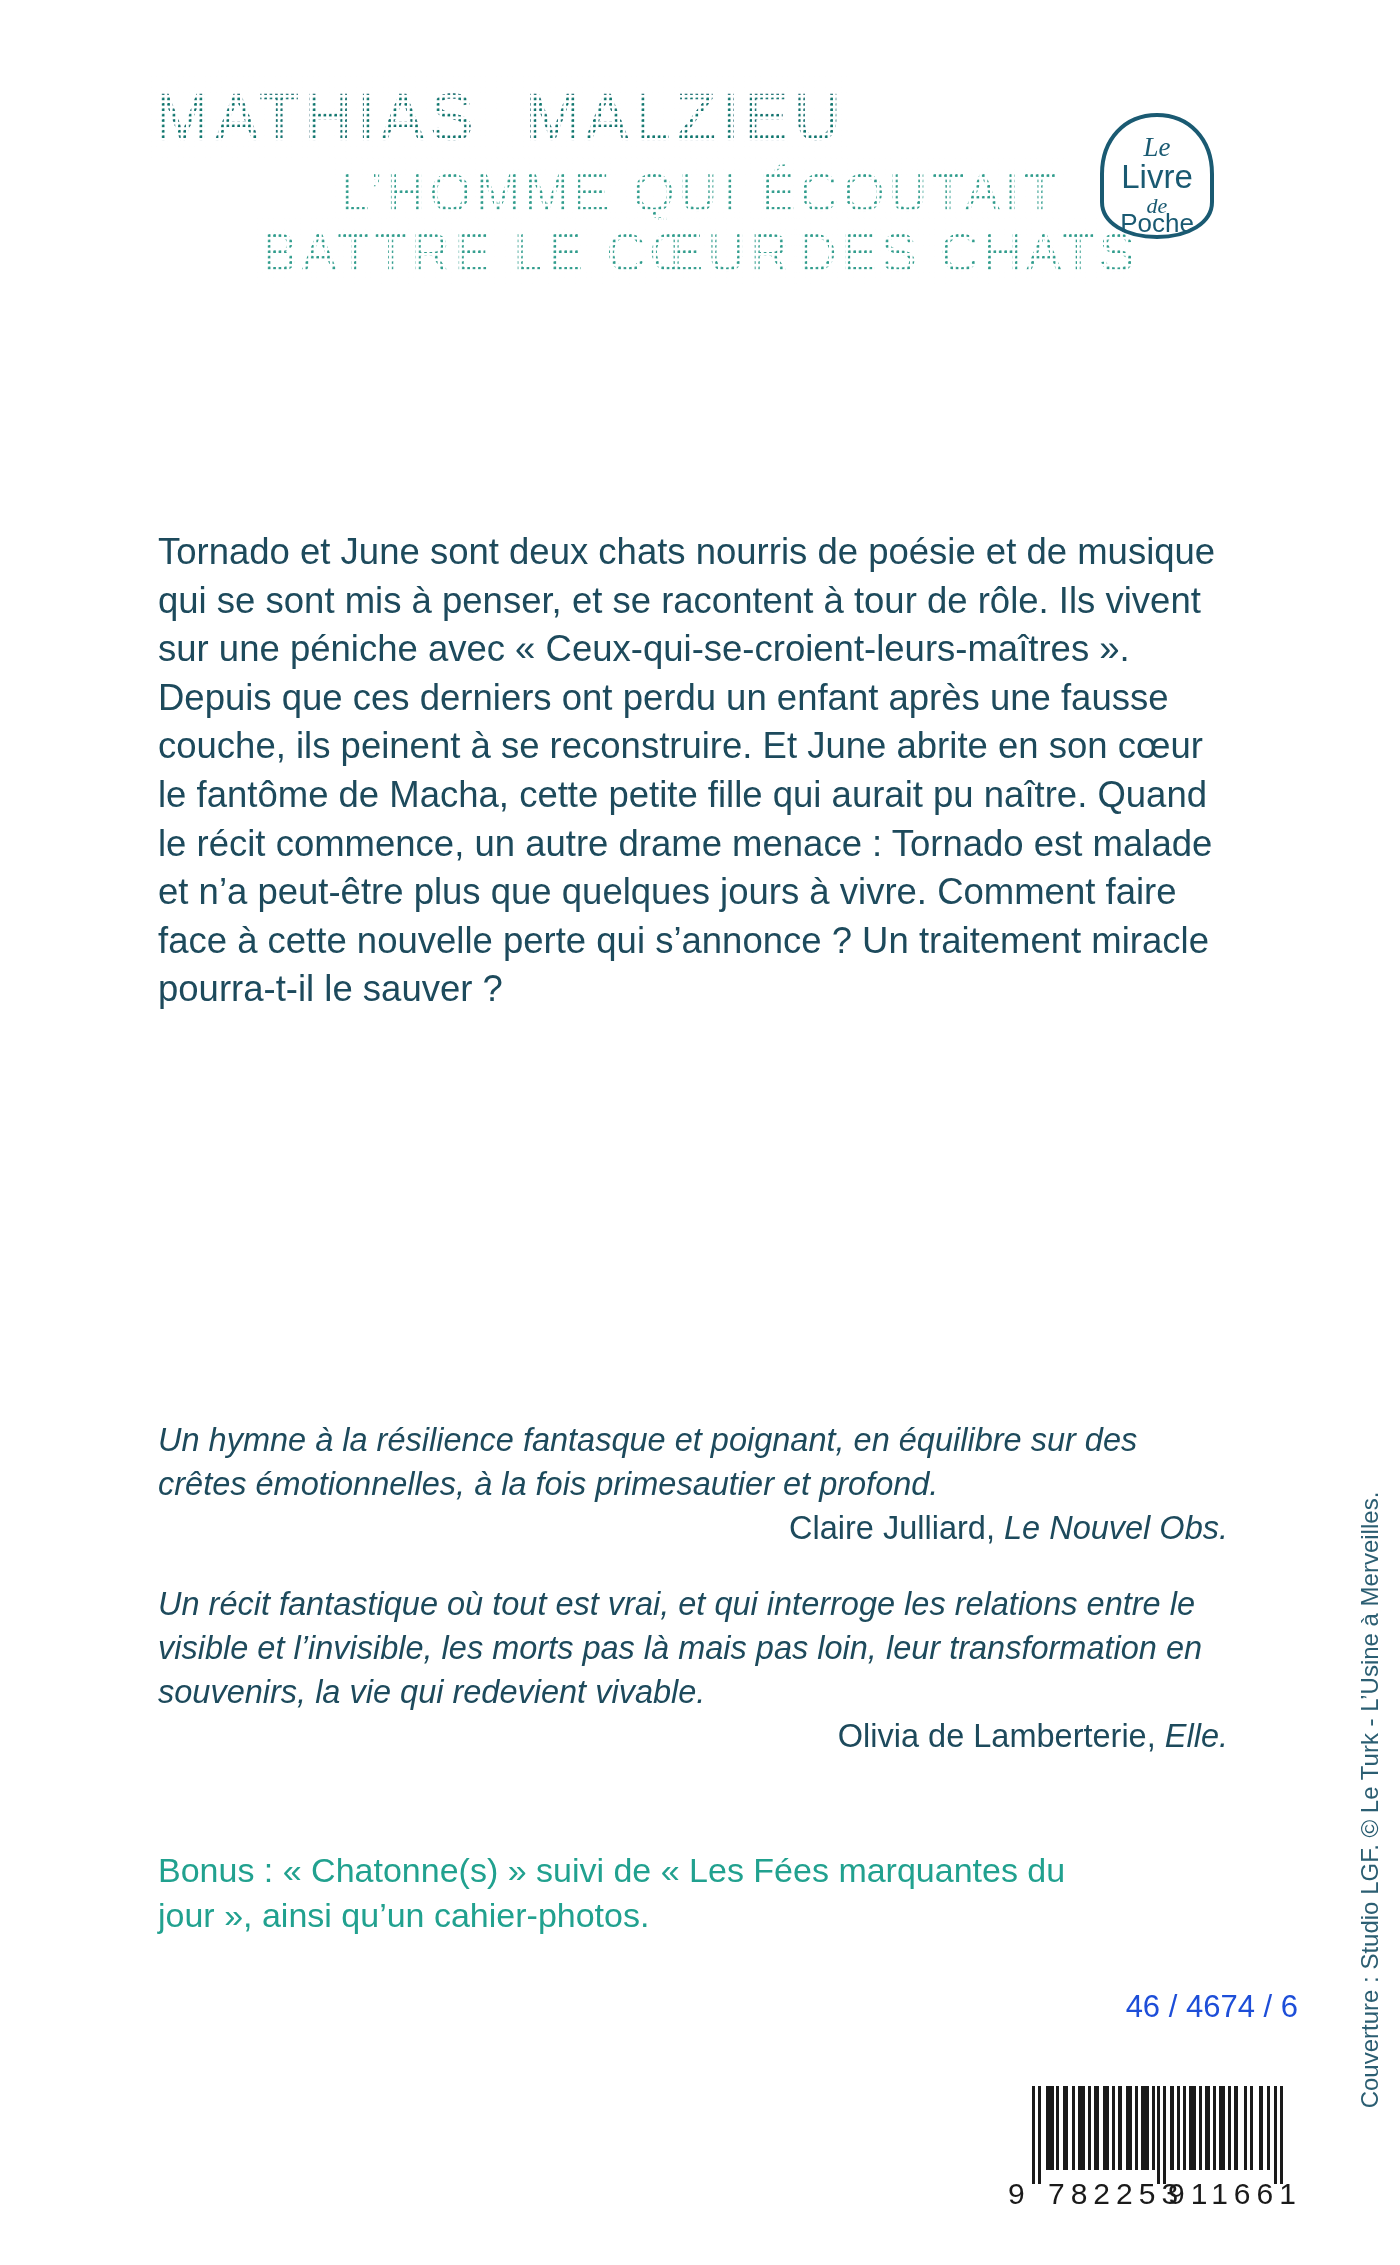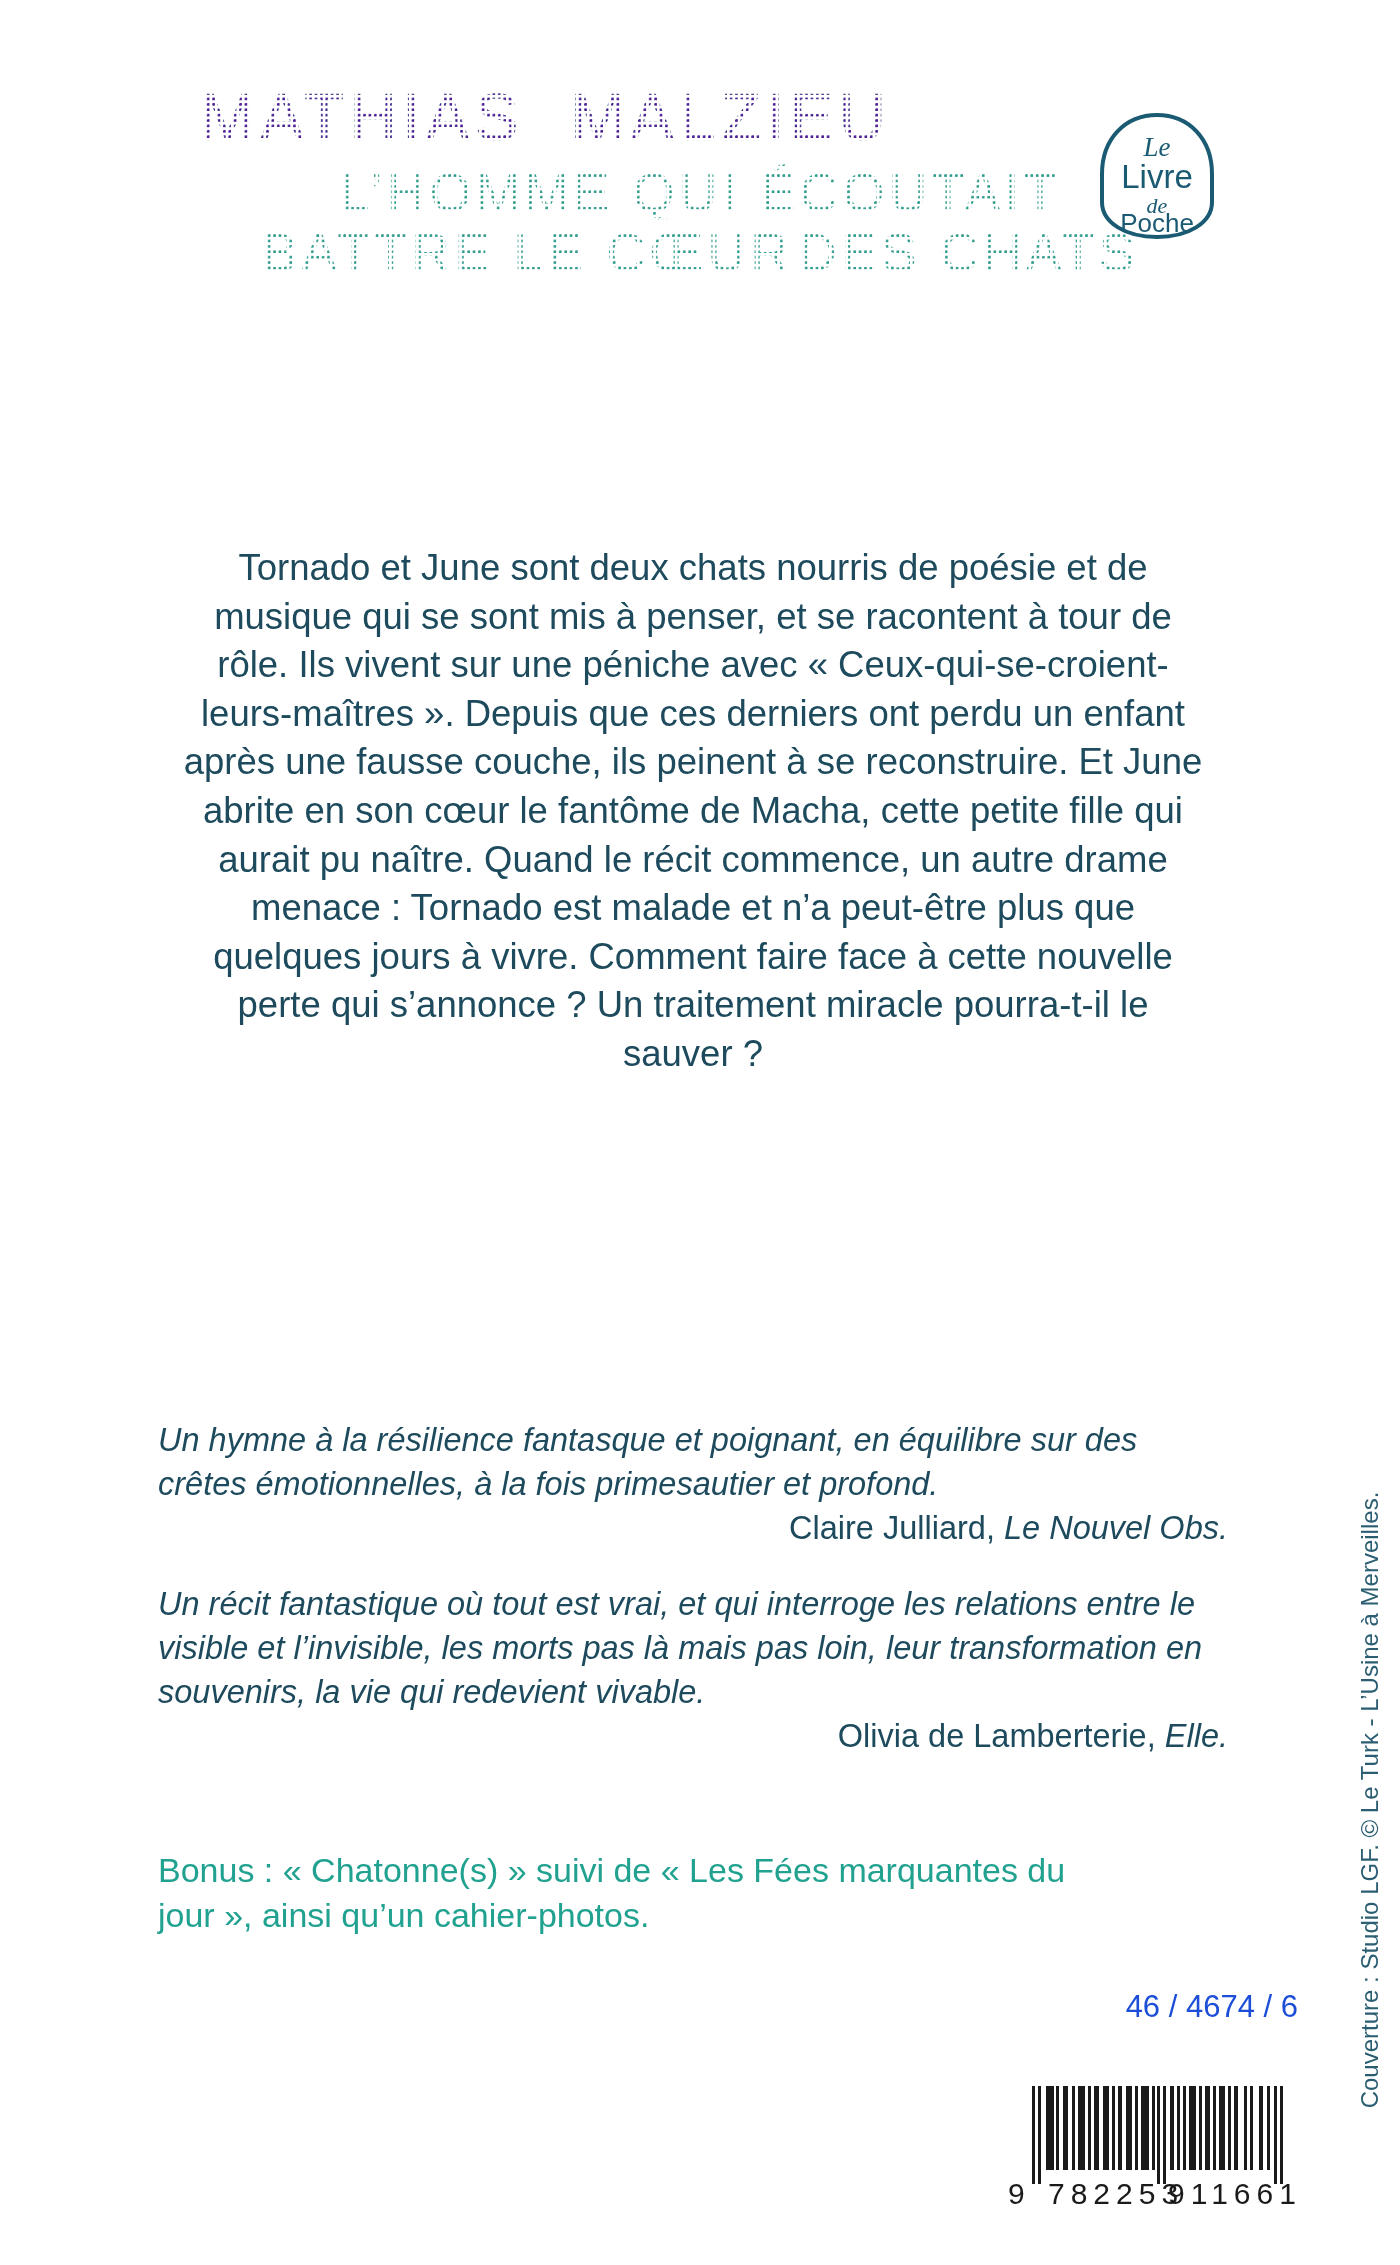--- a/index.html
+++ b/index.html
@@ -27,24 +27,23 @@
     left: 155px;
     top: 80px;
     width: 1090px;
   }
 
   .author-line {
     font-size: 66px;
     line-height: 74px;
     letter-spacing: 5px;
     font-weight: 400;
-    color: #4c1d95;
+    color: #0f766e;
     white-space: pre;
     font-family: "Liberation Sans", sans-serif;
-    margin-left: 45px;
     -webkit-text-stroke: 0.4px #1a5066;
   }
 
   .title-lines {
     margin-top: 8px;
     text-align: center;
   }
   .title-line {
     font-size: 54px;
     line-height: 60px;
@@ -87,21 +86,21 @@
   .summary {
     position: absolute;
     left: 158px;
     top: 528px;
     width: 1070px;
     font-size: 36.5px;
     line-height: 48.6px;
     color: #1d4a5c;
     font-family: "Liberation Sans", sans-serif;
   }
-  .summary p { margin: 16px; text-align: center; }
+  .summary p { margin: 0; }
   .summary .para-gap { margin-top: 0px; }
 
   
   .quotes {
     position: absolute;
     left: 158px;
     top: 1418px;
     width: 1070px;
     font-size: 32.5px;
     line-height: 44px;

